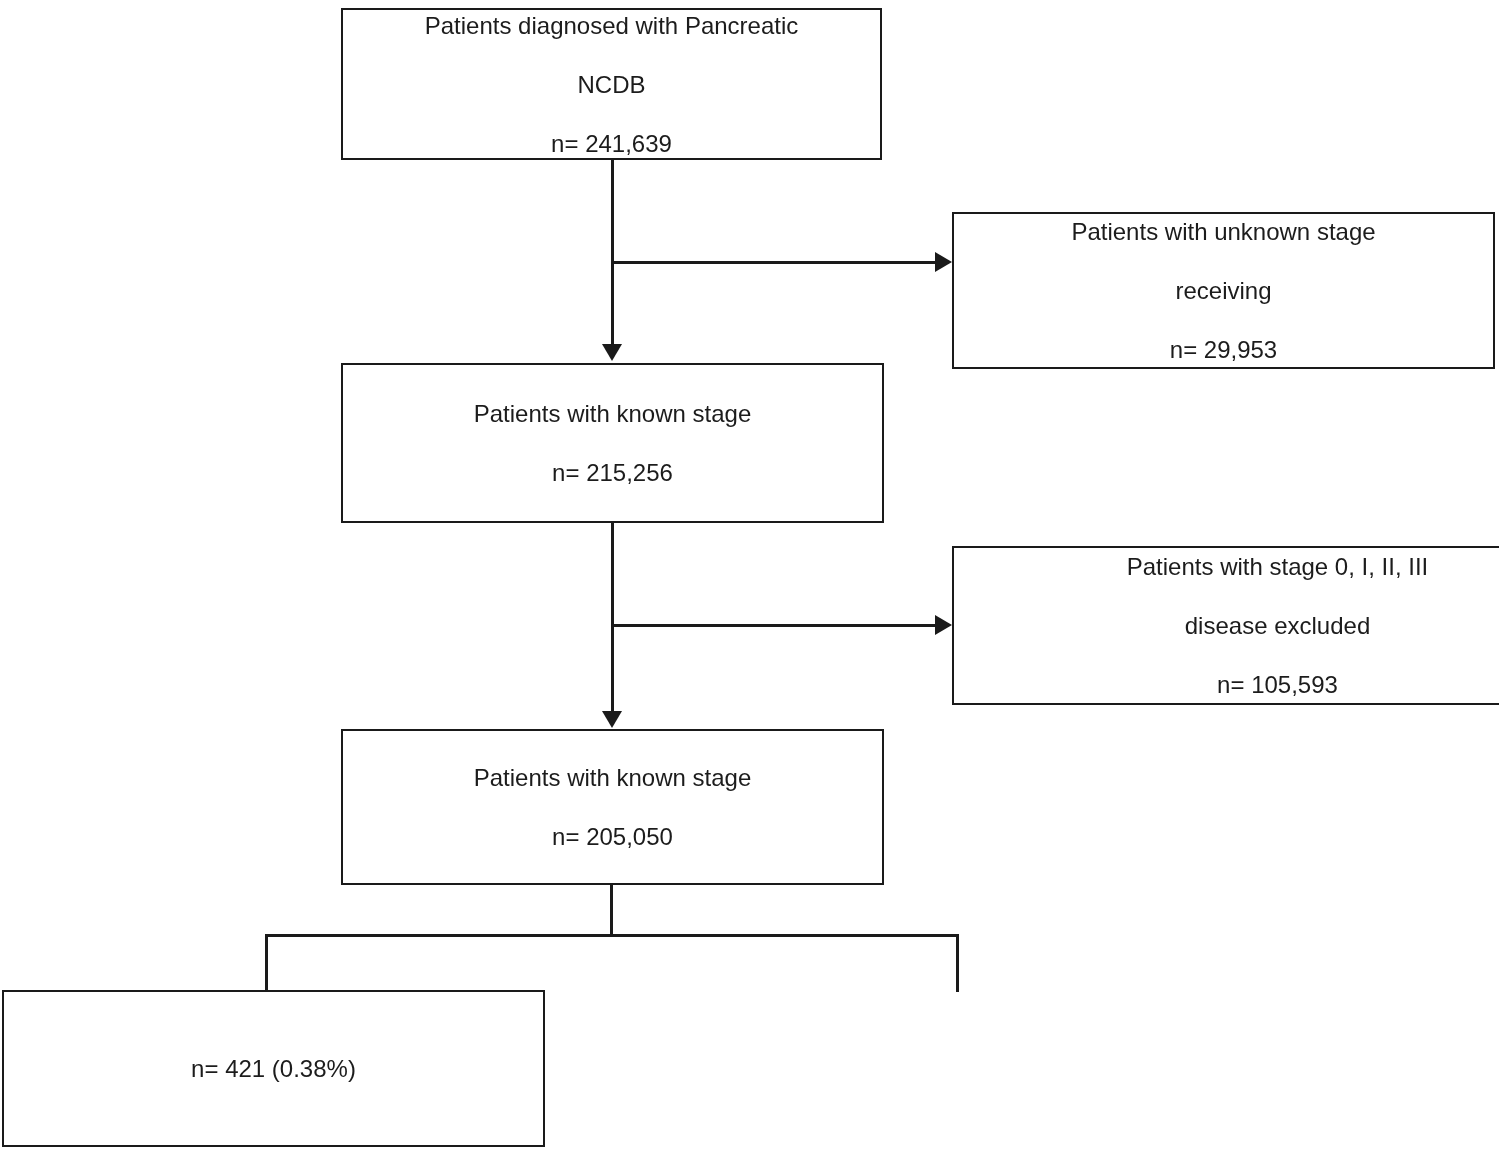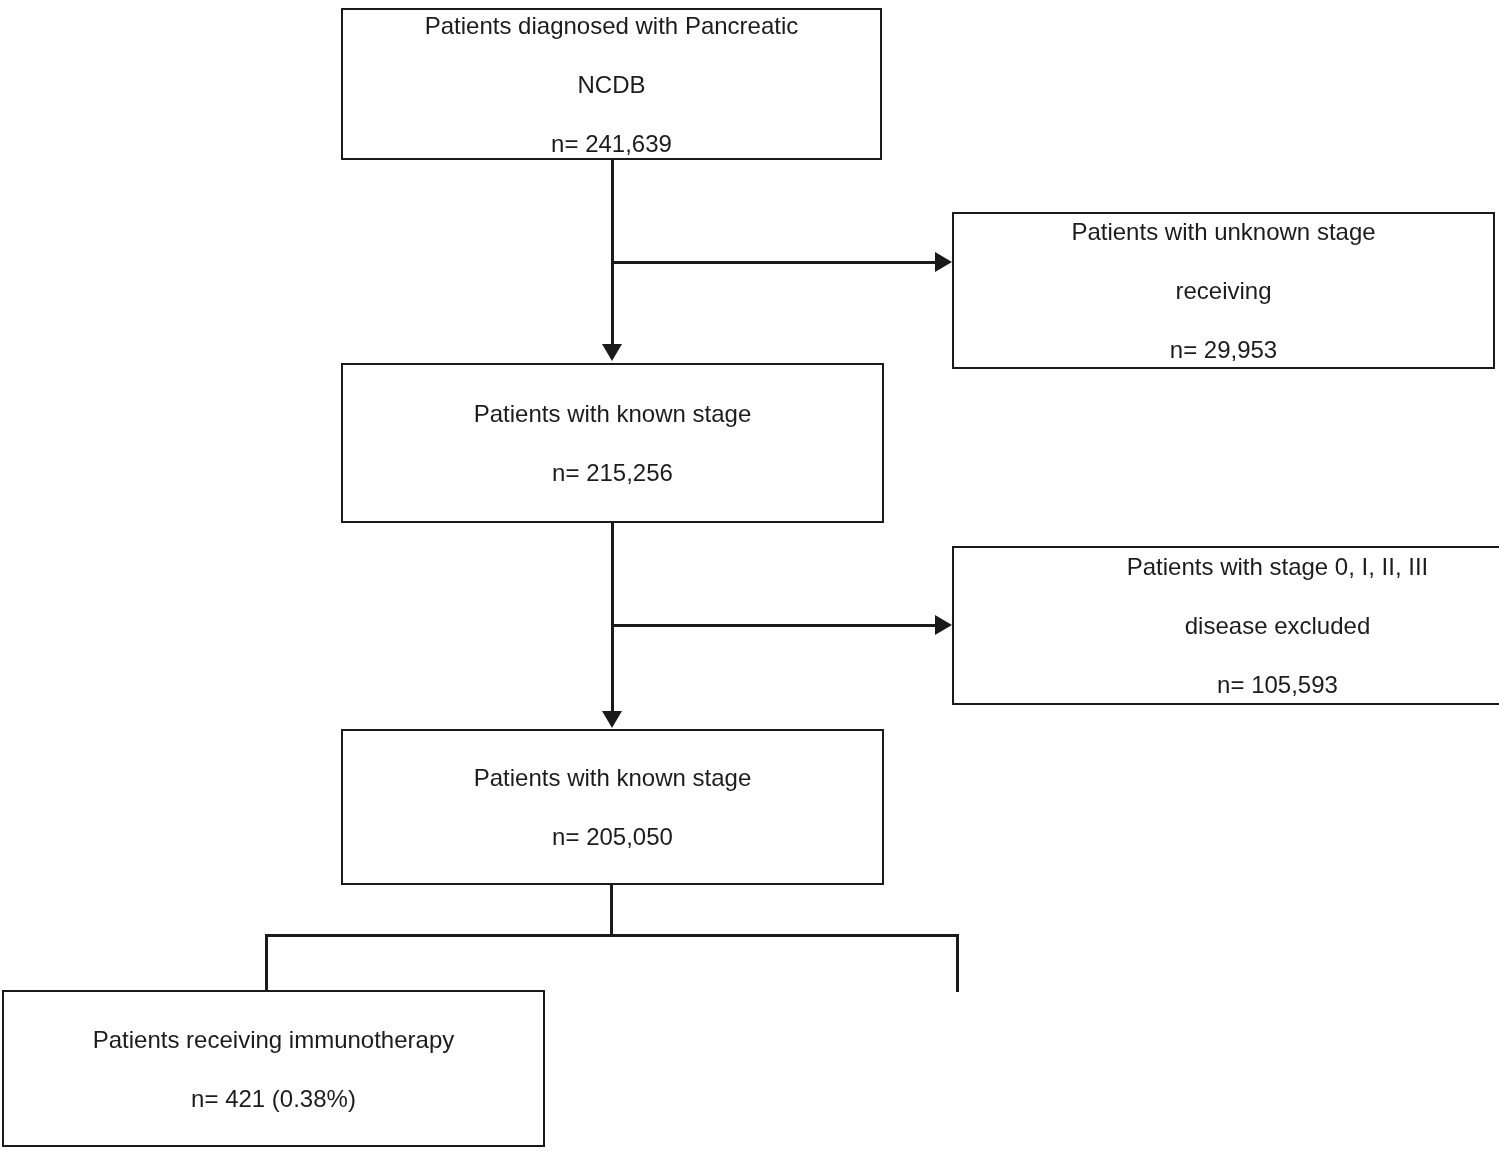--- a/index.html
+++ b/index.html
@@ -96,18 +96,17 @@
     <div>Patients with known stage</div>
     <div>n= 205,050</div>
   </div>
 
   <div class="conn" style="left:610px; top:885px; width:3px; height:52px;"></div>
   <div class="conn" style="left:265px; top:934px; width:694px; height:3px;"></div>
   <div class="conn" style="left:265px; top:934px; width:3px; height:58px;"></div>
   <div class="conn" style="left:956px; top:934px; width:3px; height:58px;"></div>
 
   <div class="fbox" style="left:2px; top:990px; width:543px; height:157px;">
-    <div>Patients receiving immunotherapy</div>
     <div>n= 421 (0.38%)</div>
   </div>
 
 
 </div>
 
 </body></html>

